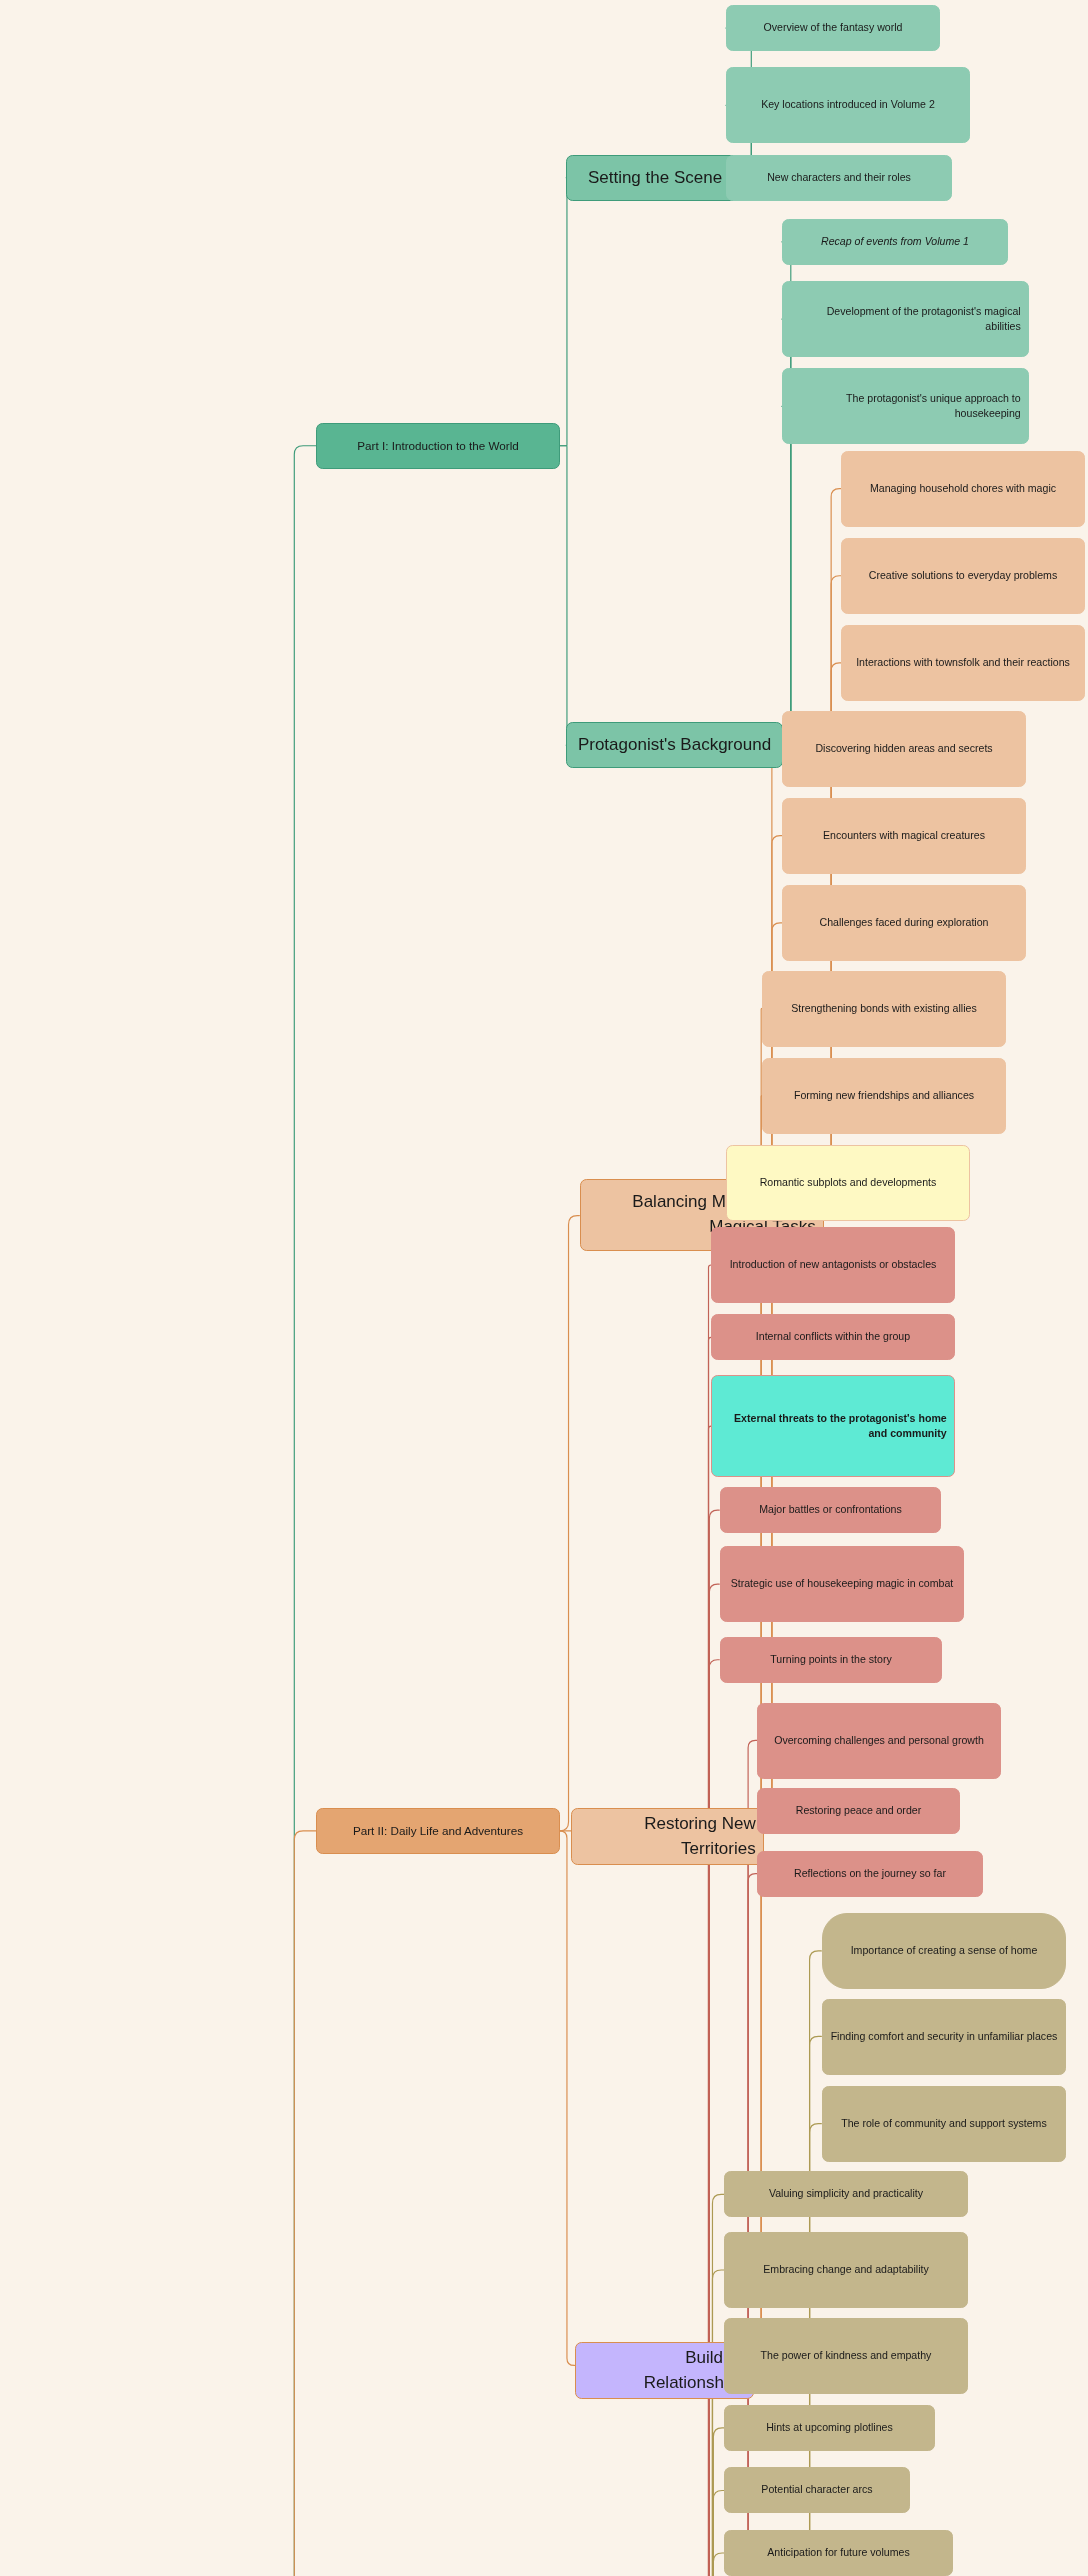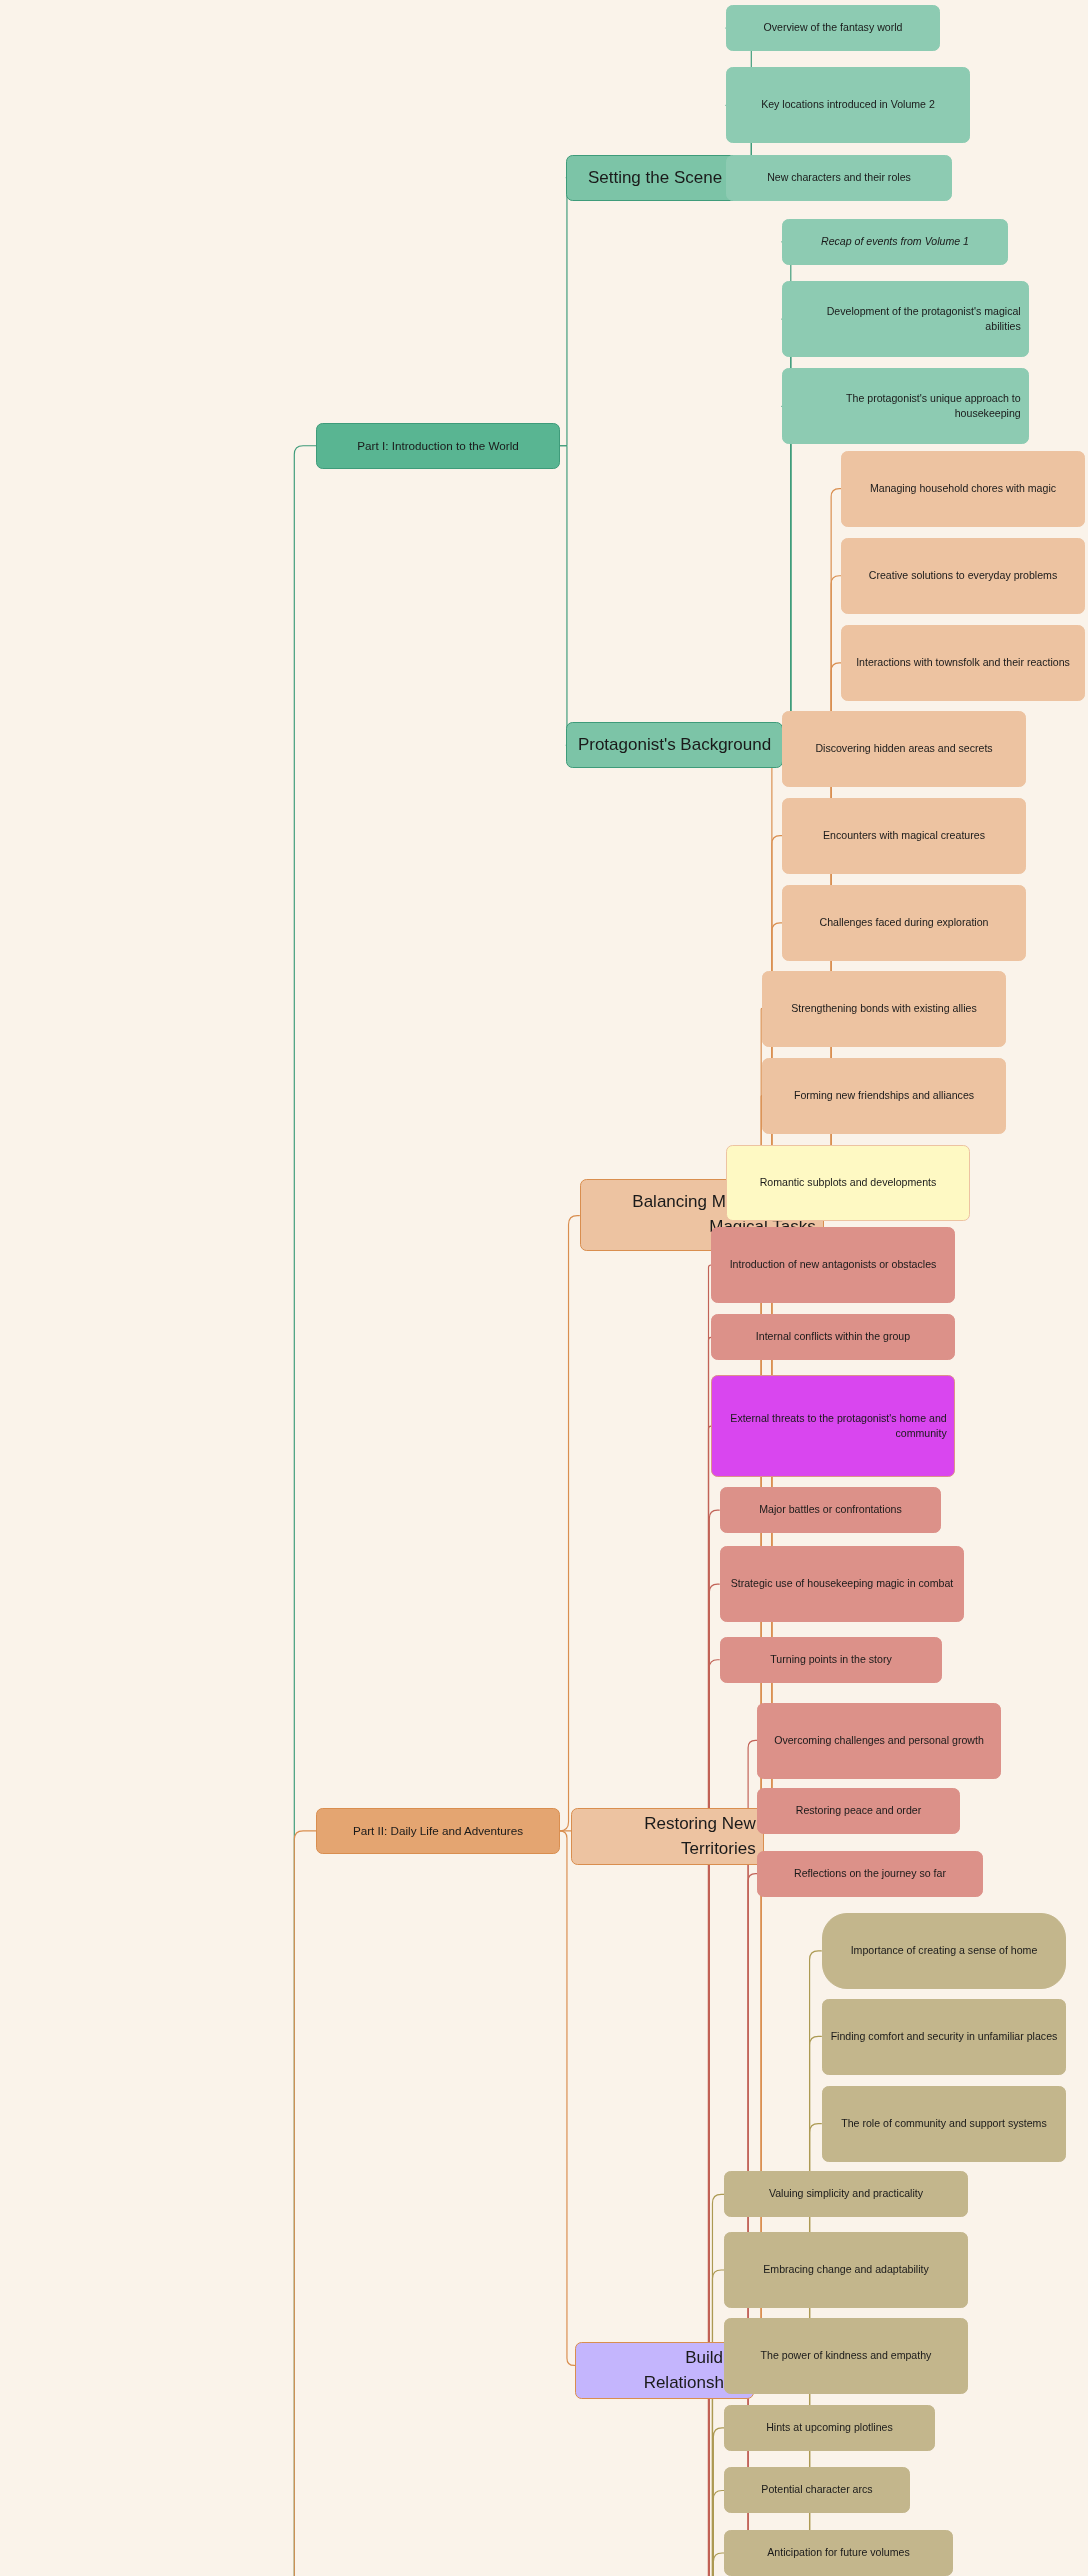--- a/index.html
+++ b/index.html
@@ -166,21 +166,21 @@
       </div>
       <div class="node node-leaf" style="left: 726px; top: 1145px; width: 244px; min-height: 76px; background: #fef9c3; border-color: rgb(237, 195, 161);">
         <span>Romantic subplots and developments</span>
       </div>
       <div class="node node-leaf" style="left: 711px; top: 1227px; width: 244px; min-height: 76px; background: rgb(220, 145, 137); border-color: rgb(220, 145, 137);">
         <span>Introduction of new antagonists or obstacles</span>
       </div>
       <div class="node node-leaf" style="left: 711px; top: 1314px; width: 244px; min-height: 46px; background: rgb(220, 145, 137); border-color: rgb(220, 145, 137);">
         <span>Internal conflicts within the group</span>
       </div>
-      <div class="node node-leaf" style="left: 711px; top: 1375px; width: 244px; min-height: 102px; background: #d946ef; border-color: rgb(220, 145, 137);">
+      <div class="node node-leaf" style="left: 711px; top: 1375px; width: 244px; min-height: 102px; background: #5eead4; border-color: rgb(220, 145, 137); font-weight: bold;">
         <span>External threats to the protagonist's home and community</span>
       </div>
       <div class="node node-leaf" style="left: 720px; top: 1487px; width: 221px; min-height: 46px; background: rgb(220, 145, 137); border-color: rgb(220, 145, 137);">
         <span>Major battles or confrontations</span>
       </div>
       <div class="node node-leaf" style="left: 720px; top: 1546px; width: 244px; min-height: 76px; background: rgb(220, 145, 137); border-color: rgb(220, 145, 137);">
         <span>Strategic use of housekeeping magic in combat</span>
       </div>
       <div class="node node-leaf" style="left: 720px; top: 1637px; width: 222px; min-height: 46px; background: rgb(220, 145, 137); border-color: rgb(220, 145, 137);">
         <span>Turning points in the story</span>

